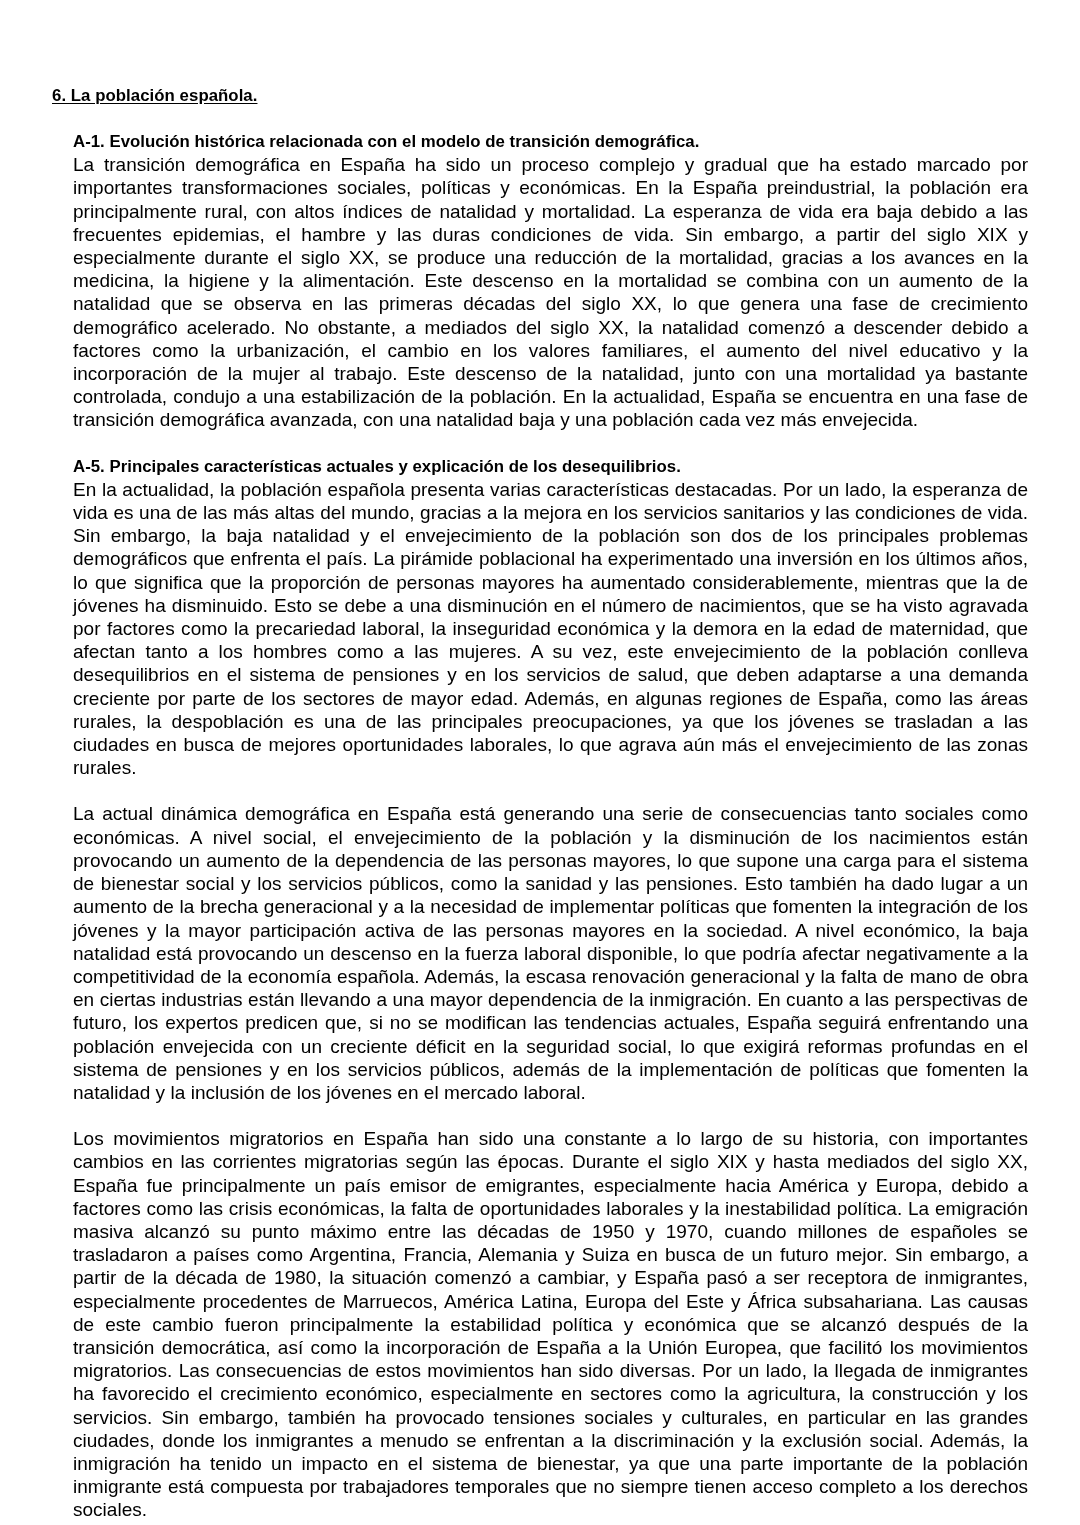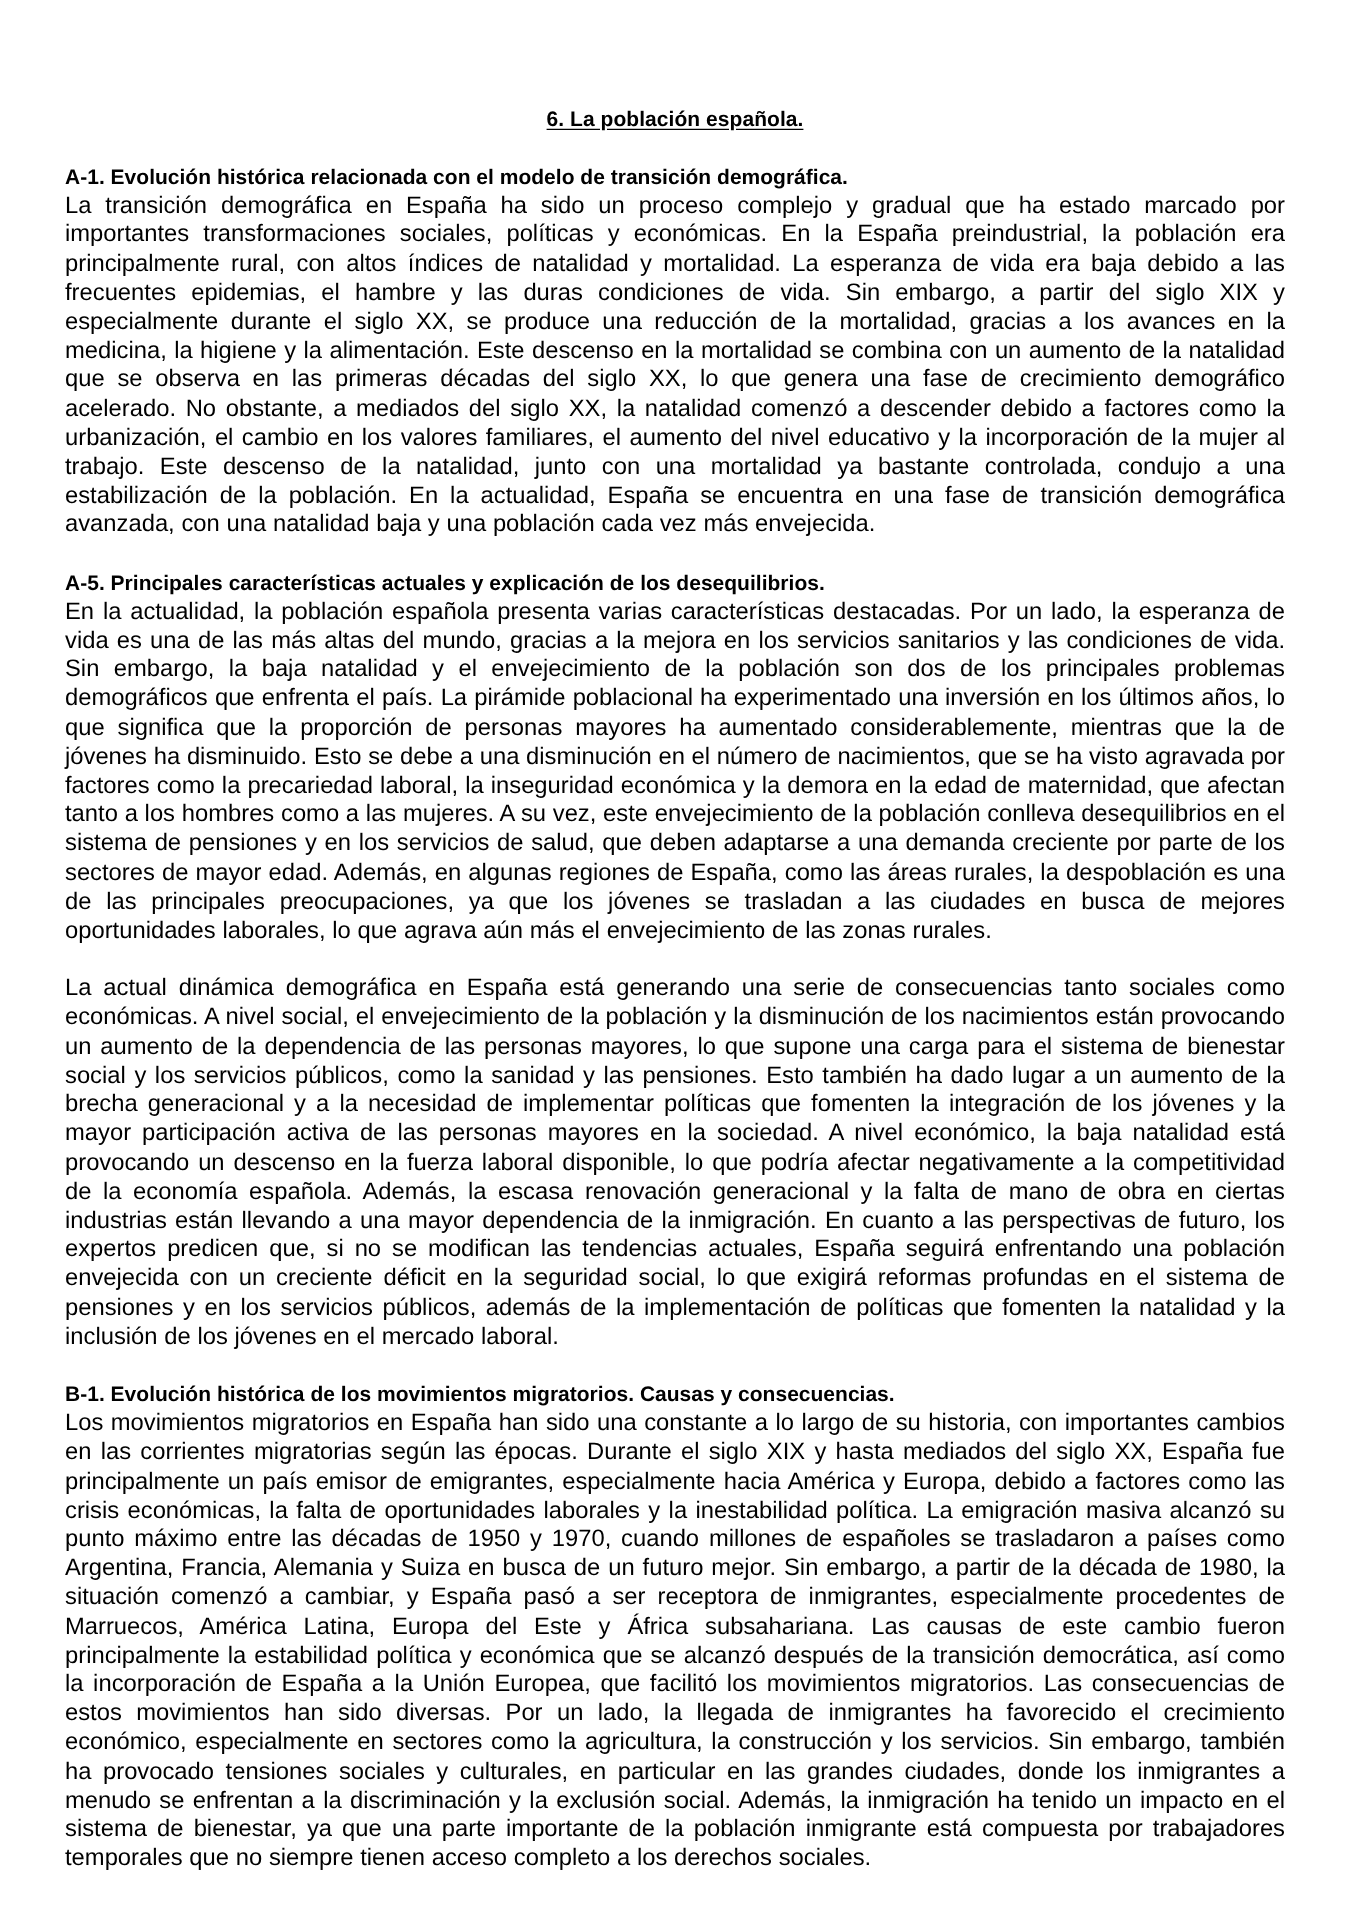--- a/index.html
+++ b/index.html
@@ -28,24 +28,24 @@
     font-weight: bold;
     line-height: 23px;
     text-decoration: underline;
     text-underline-offset: 2px;
     margin: 0 0 0 0;
     letter-spacing: 0.05px;
     display: inline-block;
   }
   .title-row {
     margin-bottom: 23px;
-    text-align: center;
   }
   .section {
     margin-bottom: 23px;
+    margin-left: 21px;
   }
   .section:last-child {
     margin-bottom: 0;
   }
   .section-heading {
     font-size: 16.8px;
     font-weight: bold;
     line-height: 23.2px;
     margin: 0;
     text-align: justify;
@@ -86,17 +86,16 @@
   <div class="section">
     <p class="section-heading">A-5. Principales características actuales y explicación de los desequilibrios.</p>
     <p class="section-body">En la actualidad, la población española presenta varias características destacadas. Por un lado, la esperanza de vida es una de las más altas del mundo, gracias a la mejora en los servicios sanitarios y las condiciones de vida. Sin embargo, la baja natalidad y el envejecimiento de la población son dos de los principales problemas demográficos que enfrenta el país. La pirámide poblacional ha experimentado una inversión en los últimos años, lo que significa que la proporción de personas mayores ha aumentado considerablemente, mientras que la de jóvenes ha disminuido. Esto se debe a una disminución en el número de nacimientos, que se ha visto agravada por factores como la precariedad laboral, la inseguridad económica y la demora en la edad de maternidad, que afectan tanto a los hombres como a las mujeres. A su vez, este envejecimiento de la población conlleva desequilibrios en el sistema de pensiones y en los servicios de salud, que deben adaptarse a una demanda creciente por parte de los sectores de mayor edad. Además, en algunas regiones de España, como las áreas rurales, la despoblación es una de las principales preocupaciones, ya que los jóvenes se trasladan a las ciudades en busca de mejores oportunidades laborales, lo que agrava aún más el envejecimiento de las zonas rurales.</p>
   </div>
 
   <div class="section">
     <p class="section-body">La actual dinámica demográfica en España está generando una serie de consecuencias tanto sociales como económicas. A nivel social, el envejecimiento de la población y la disminución de los nacimientos están provocando un aumento de la dependencia de las personas mayores, lo que supone una carga para el sistema de bienestar social y los servicios públicos, como la sanidad y las pensiones. Esto también ha dado lugar a un aumento de la brecha generacional y a la necesidad de implementar políticas que fomenten la integración de los jóvenes y la mayor participación activa de las personas mayores en la sociedad. A nivel económico, la baja natalidad está provocando un descenso en la fuerza laboral disponible, lo que podría afectar negativamente a la competitividad de la economía española. Además, la escasa renovación generacional y la falta de mano de obra en ciertas industrias están llevando a una mayor dependencia de la inmigración. En cuanto a las perspectivas de futuro, los expertos predicen que, si no se modifican las tendencias actuales, España seguirá enfrentando una población envejecida con un creciente déficit en la seguridad social, lo que exigirá reformas profundas en el sistema de pensiones y en los servicios públicos, además de la implementación de políticas que fomenten la natalidad y la inclusión de los jóvenes en el mercado laboral.</p>
   </div>
 
   <div class="section">
-    <p class="section-heading">B-1. Evolución histórica de los movimientos migratorios. Causas y consecuencias.</p>
     <p class="section-body">Los movimientos migratorios en España han sido una constante a lo largo de su historia, con importantes cambios en las corrientes migratorias según las épocas. Durante el siglo XIX y hasta mediados del siglo XX, España fue principalmente un país emisor de emigrantes, especialmente hacia América y Europa, debido a factores como las crisis económicas, la falta de oportunidades laborales y la inestabilidad política. La emigración masiva alcanzó su punto máximo entre las décadas de 1950 y 1970, cuando millones de españoles se trasladaron a países como Argentina, Francia, Alemania y Suiza en busca de un futuro mejor. Sin embargo, a partir de la década de 1980, la situación comenzó a cambiar, y España pasó a ser receptora de inmigrantes, especialmente procedentes de Marruecos, América Latina, Europa del Este y África subsahariana. Las causas de este cambio fueron principalmente la estabilidad política y económica que se alcanzó después de la transición democrática, así como la incorporación de España a la Unión Europea, que facilitó los movimientos migratorios. Las consecuencias de estos movimientos han sido diversas. Por un lado, la llegada de inmigrantes ha favorecido el crecimiento económico, especialmente en sectores como la agricultura, la construcción y los servicios. Sin embargo, también ha provocado tensiones sociales y culturales, en particular en las grandes ciudades, donde los inmigrantes a menudo se enfrentan a la discriminación y la exclusión social. Además, la inmigración ha tenido un impacto en el sistema de bienestar, ya que una parte importante de la población inmigrante está compuesta por trabajadores temporales que no siempre tienen acceso completo a los derechos sociales.</p>
   </div>
 
 </div>
 
 </body></html>

